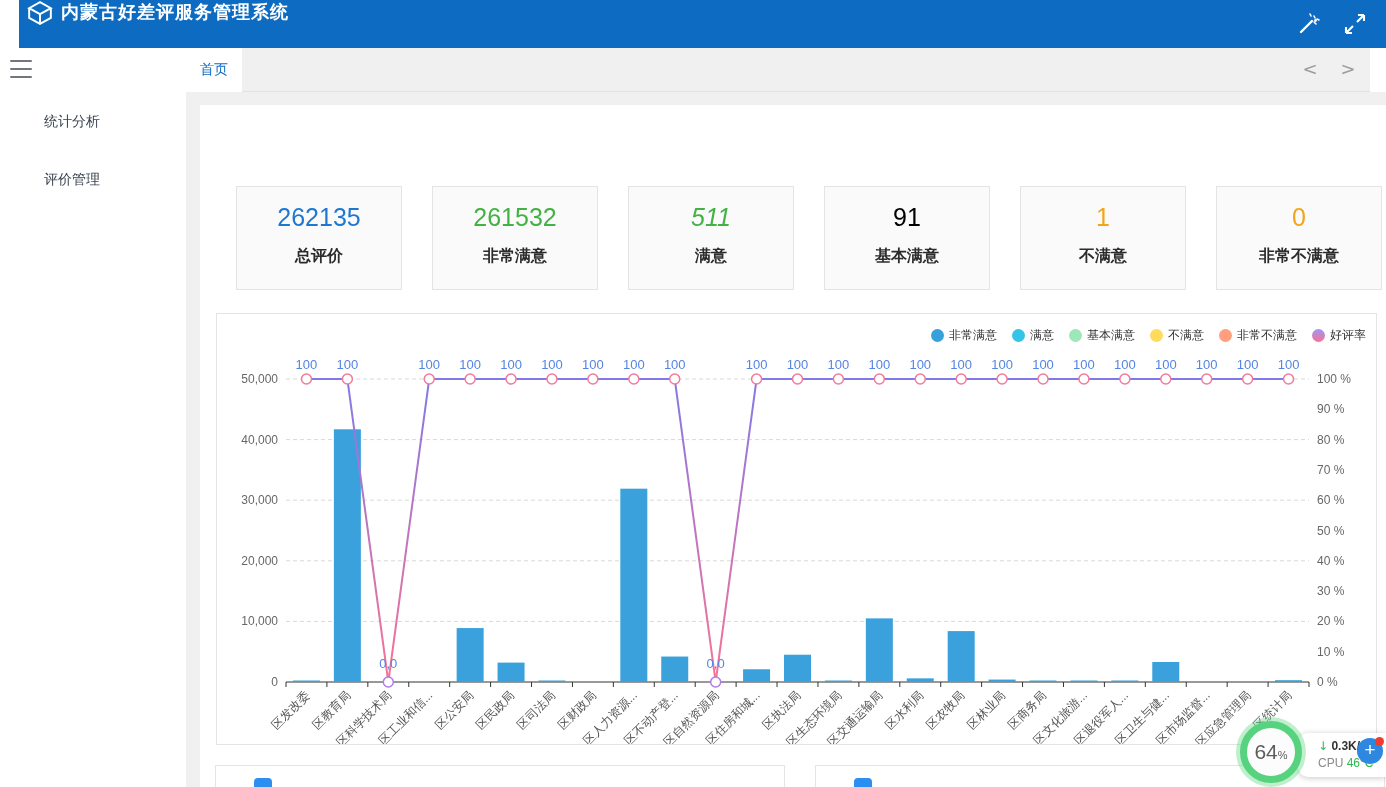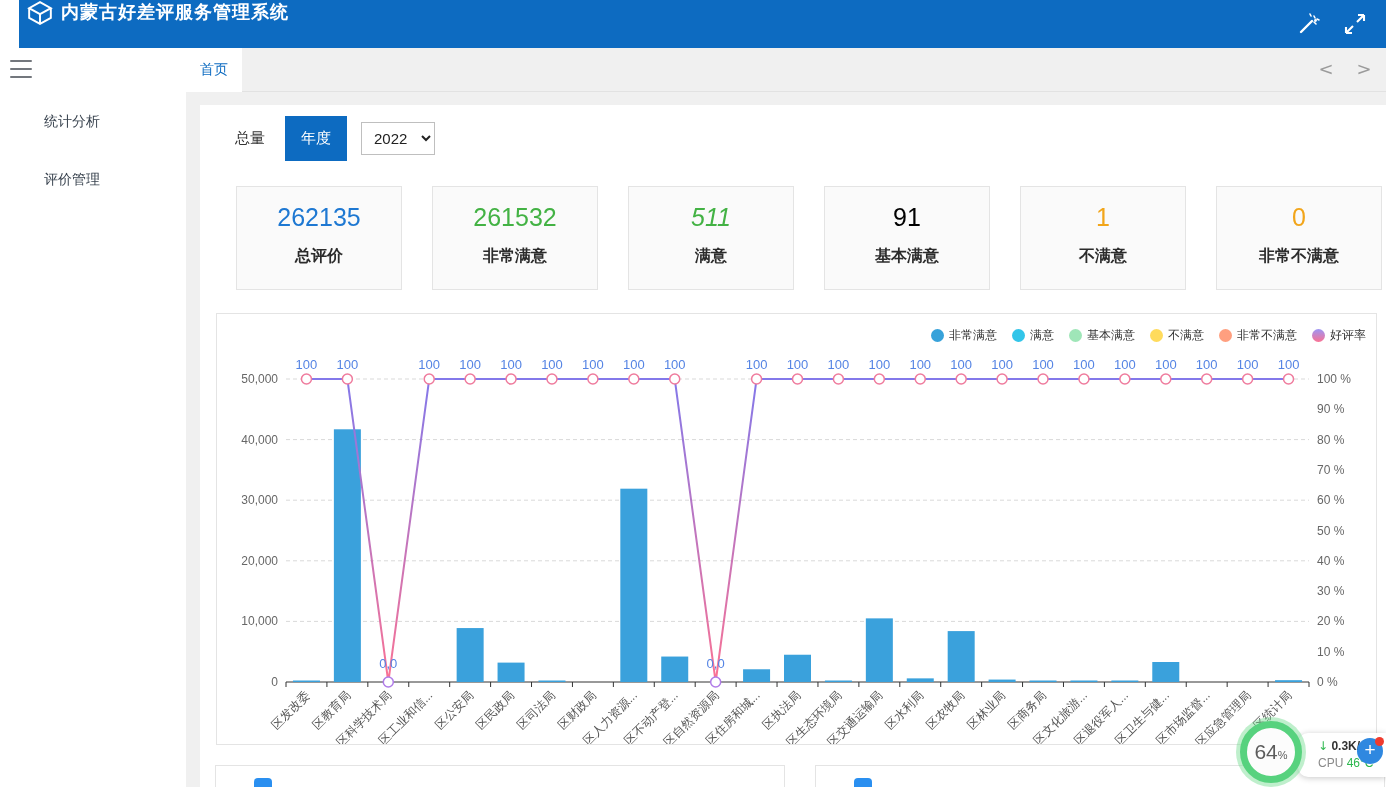--- a/index.html
+++ b/index.html
@@ -16,21 +16,21 @@
   .avatar { position:absolute; top:2px; right:-26px; width:44px; height:44px; border-radius:50%; background:#0b0b0b; }
 
   
   .sidebar { position:absolute; top:48px; left:0; width:186px; bottom:0; background:#fff; z-index:20; }
   .hamburger { margin:12px 0 0 10px; width:22px; height:18px; display:flex; flex-direction:column; justify-content:space-between; cursor:pointer; }
   .hamburger span { display:block; height:2px; background:#73777d; border-radius:1px; }
   .menu { margin-top:24px; }
   .menu-item { padding:11px 0 11px 44px; font-size:14px; color:#38424e; cursor:pointer; margin-bottom:18px; }
 
   
-  .tabbar { position:absolute; left:186px; top:48px; right:0; height:44px; background:#f0f0f0; border-bottom:1px solid #e2e2e2; z-index:10; }
+  .tabbar { position:absolute; left:186px; top:48px; right:16px; height:44px; background:#f0f0f0; border-bottom:1px solid #e2e2e2; z-index:10; }
   .tab-active { position:absolute; left:0; top:0; width:56px; height:44px; background:#fff; color:#0d6bc1; font-size:14px; display:flex; align-items:center; justify-content:center; cursor:pointer; }
   .tab-nav { position:absolute; top:10px; font-size:18px; color:#9b9b9b; cursor:pointer; width:24px; text-align:center; font-family:"DejaVu Sans",sans-serif; }
   .tab-nav.prev { right:48px; }
   .tab-nav.next { right:10px; }
 
   
   .main { position:absolute; left:186px; top:92px; right:0; bottom:0; background:#f0f0f0; }
   .panel { position:absolute; left:14px; top:13px; right:0; bottom:0; background:#fff; }
 
   
@@ -109,25 +109,20 @@
 
 <div class="tabbar">
   <div class="tab-active">首页</div>
   <div class="tab-nav prev">&lt;</div>
   <div class="tab-nav next">&gt;</div>
 </div>
 
 <div class="main">
   <div class="panel">
 
-    <div class="filters">
-      <span class="filter-total">总量</span>
-      <button class="filter-year">年度</button>
-      <select class="year-select"><option>2022</option></select>
-    </div>
 
     <div class="stat-cards">
         <div class="stat-card">
           <div class="stat-num" style="color: rgb(30, 120, 210);">262135</div>
           <div class="stat-lbl">总评价</div>
         </div>
         <div class="stat-card">
           <div class="stat-num" style="color: rgb(67, 178, 68);">261532</div>
           <div class="stat-lbl">非常满意</div>
         </div>

